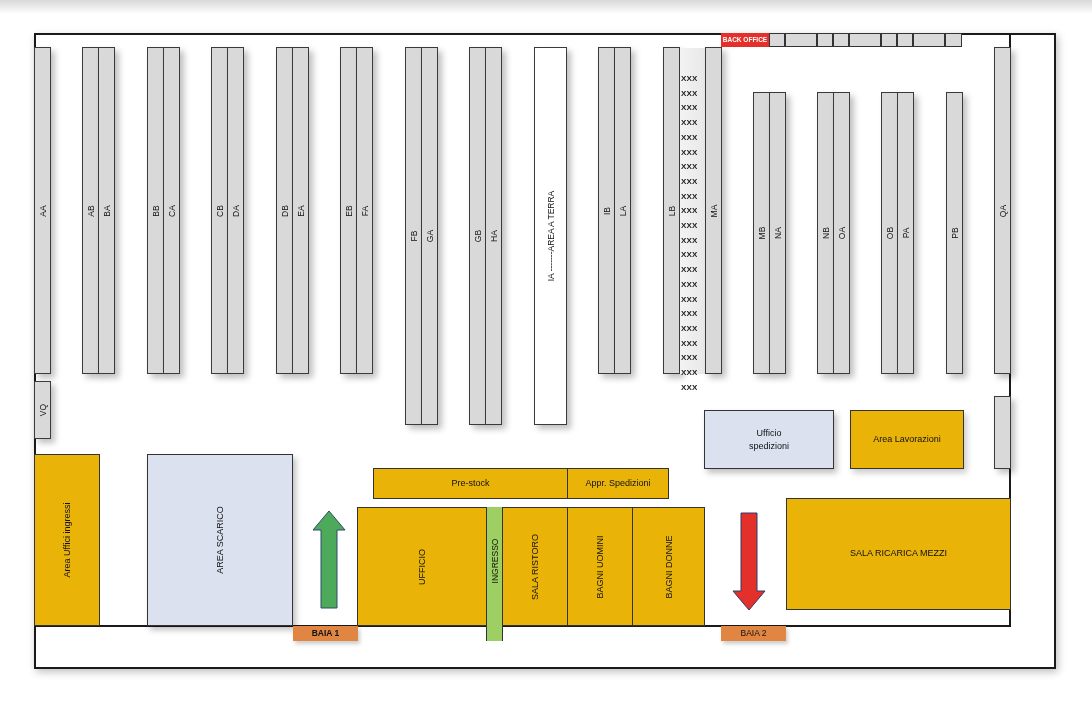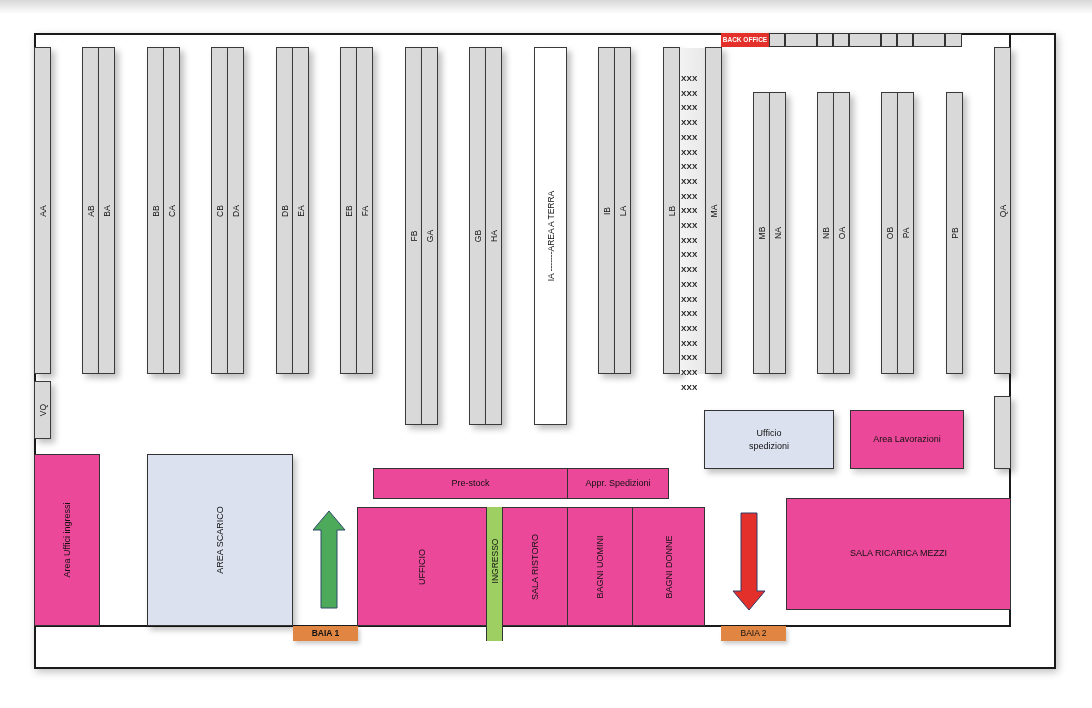--- a/index.html
+++ b/index.html
@@ -4,21 +4,21 @@
 <style>
   html, body { margin: 0; padding: 0; background: #ffffff; }
   body { width: 1092px; height: 708px; position: relative; overflow: hidden; font-family: "Liberation Sans", "DejaVu Sans", sans-serif; }
   .topbar { position: absolute; left: 0; top: 0; width: 1092px; height: 14px; background: linear-gradient(#d8d8d8, #ffffff); }
   .plan { position: absolute; left: 34px; top: 33px; width: 1022px; height: 636px; border: 2px solid #1a1a1a; box-sizing: border-box; background: #fff; box-shadow: 2px 3px 8px rgba(0,0,0,0.25); }
   .abs { position: absolute; box-sizing: border-box; }
   .rack { position: absolute; box-sizing: border-box; background: #d9d9d9; border: 1.5px solid #3a3a3a; box-shadow: 4px 4px 6px rgba(0,0,0,0.25); }
   .rack.white { background: #ffffff; }
   .vlabel { position: absolute; left: 50%; top: 50%; transform: translate(-50%, -50%) rotate(-90deg); white-space: nowrap; font-size: 8.5px; color: #111; }
   .wall { position: absolute; background: #1a1a1a; }
-  .room { position: absolute; box-sizing: border-box; border: 1.5px solid #333; background: #ec4899; }
+  .room { position: absolute; box-sizing: border-box; border: 1.5px solid #333; background: #eab308; }
   .room.blue { background: #dbe1ef; }
   .room .clabel { position: absolute; left: 0; right: 0; top: 50%; transform: translateY(-50%); text-align: center; font-size: 9px; color: #111; line-height: 1.5; }
   .room .vtxt { position: absolute; left: 50%; top: 50%; transform: translate(-50%, -50%) rotate(-90deg); white-space: nowrap; font-size: 9px; color: #111; }
   .xxx { position: absolute; font-size: 8px; font-weight: bold; color: #222; letter-spacing: 0.2px; margin-top: 24px; }
   .bo-cell { position: absolute; top: 33px; height: 14px; box-sizing: border-box; border: 1.2px solid #333; background: #d9d9d9; }
   .bo-red { background: #e3302a; color: #fff; font-size: 6.5px; font-weight: bold; line-height: 12px; text-align: center; border-color: #e3302a; }
   .baia { position: absolute; background: #e08542; font-size: 8.5px; color: #111; text-align: center; line-height: 14px; box-shadow: 2px 3px 4px rgba(0,0,0,0.2); }
   .ingresso-bar { position: absolute; background: #9ecf62; border-left: 1.5px solid #333; border-right: 1.5px solid #333; box-sizing: border-box; }
 </style>
 </head>

